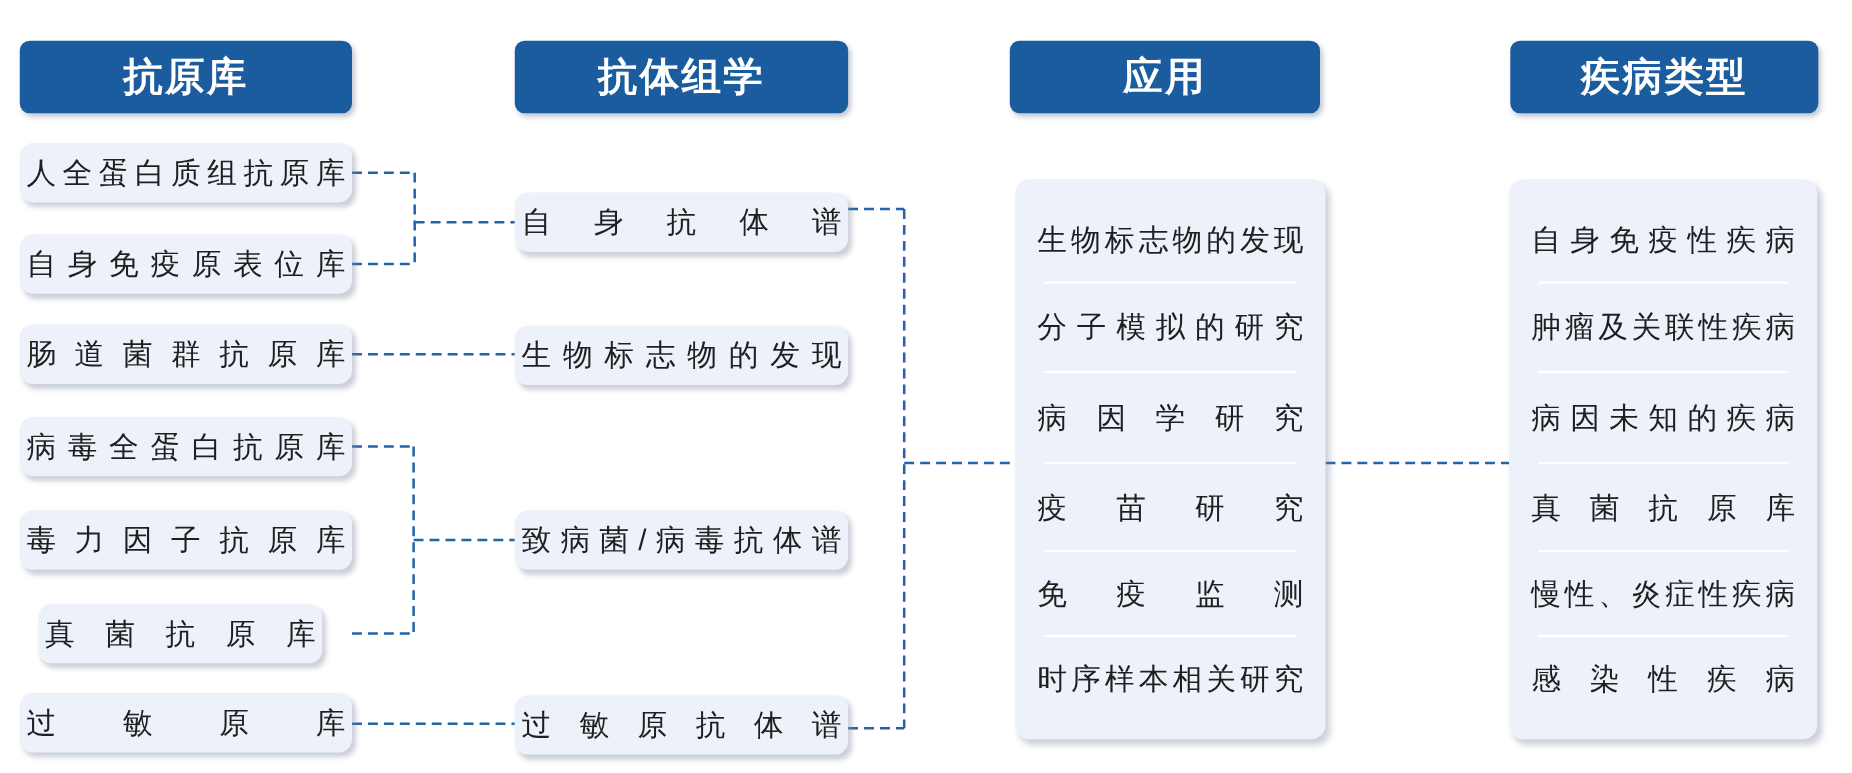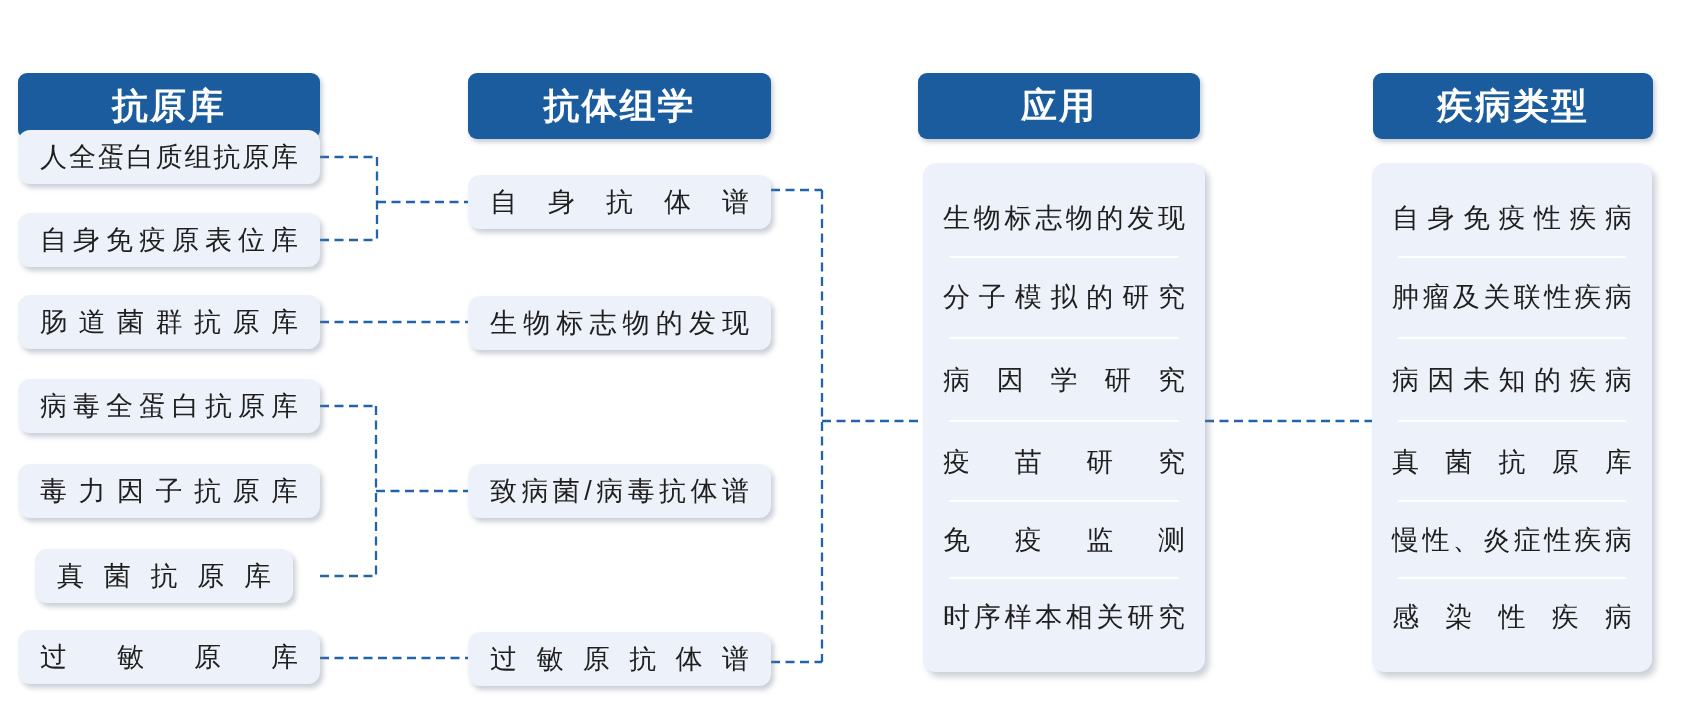--- a/index.html
+++ b/index.html
@@ -15,25 +15,24 @@
     font-family:"Liberation Sans",sans-serif;color:var(--ink);
   }
   .canvas{position:absolute;left:0;top:0;width:1684px;height:703px}
   svg.connectors{position:absolute;left:0;top:0;pointer-events:none}
   svg.connectors line{stroke:var(--line);stroke-width:2.3;stroke-dasharray:9 5.5;stroke-linecap:butt}
   .hdr{
     position:absolute;height:66px;background:var(--blue);border-radius:9px;
     color:#fff;font-size:36px;font-weight:700;letter-spacing:2px;
     display:flex;align-items:center;justify-content:center;
     box-shadow:2px 3px 5px rgba(125,135,155,.45);
-    margin-top:36px;
   }
   .node{
     position:absolute;height:54px;background:var(--node);border-radius:12px;
-    font-size:27px;font-weight:500;line-height:54px;padding:0 22px;
+    font-size:27px;font-weight:500;line-height:54px;padding:0 6px;
     text-align:justify;text-align-last:justify;
     box-shadow:3px 4px 5px rgba(125,135,155,.40);
   }
   .panel{
     position:absolute;top:163px;height:509px;background:var(--node);border-radius:13px;
     box-shadow:4px 5px 6px rgba(125,135,155,.40);
     padding-left:35px;
   }
   .prow{
     position:absolute;left:20px;right:20px;height:36px;line-height:36px;

